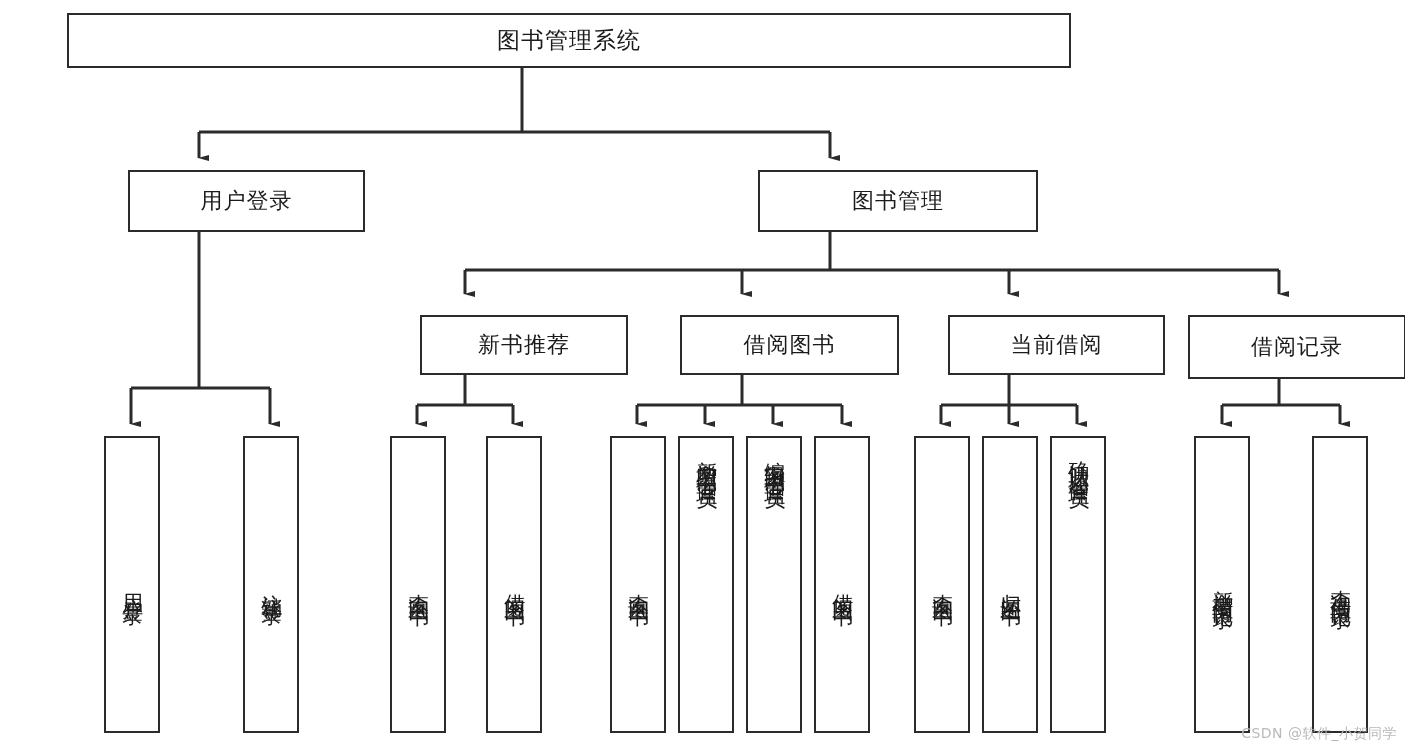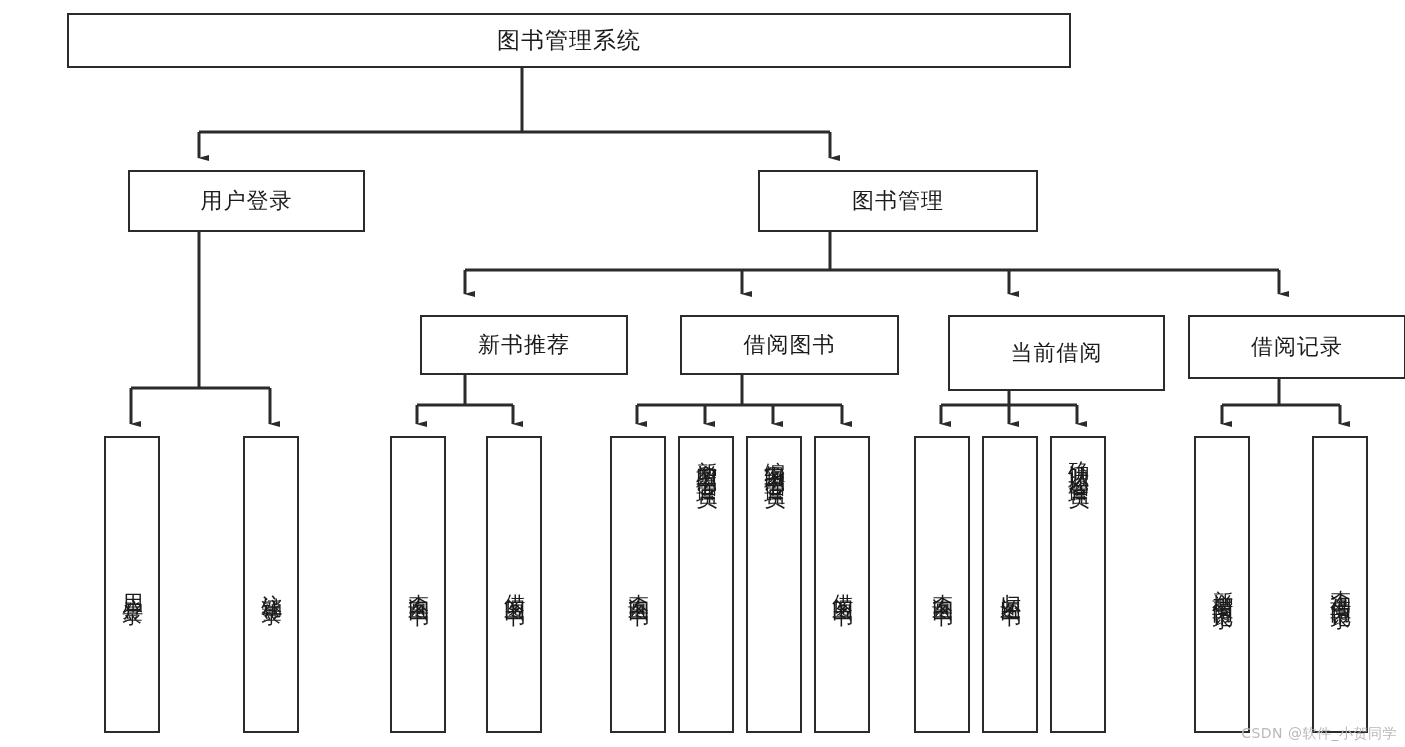--- a/index.html
+++ b/index.html
@@ -149,21 +149,21 @@
   <div class="node horiz" style="left:711px; top:170px; width:280px; height:62px;">
     <span>图书管理</span>
   </div>
 
   <div class="node horiz" style="left:373px; top:315px; width:208px; height:60px;">
     <span>新书推荐</span>
   </div>
   <div class="node horiz" style="left:633px; top:315px; width:219px; height:60px;">
     <span>借阅图书</span>
   </div>
-  <div class="node horiz" style="left:901px; top:315px; width:217px; height:76px;">
+  <div class="node horiz" style="left:901px; top:315px; width:217px; height:60px;">
     <span>当前借阅</span>
   </div>
   <div class="node horiz" style="left:1141px; top:315px; width:218px; height:64px;text-align:right;">
     <span>借阅记录</span>
   </div>
 
   <div class="leaf centerv" style="left:104px; top:436px; width:56px; height:297px;">
     <span class="vtext">用户登录</span>
   </div>
   <div class="leaf centerv" style="left:243px; top:436px; width:56px; height:297px;">

